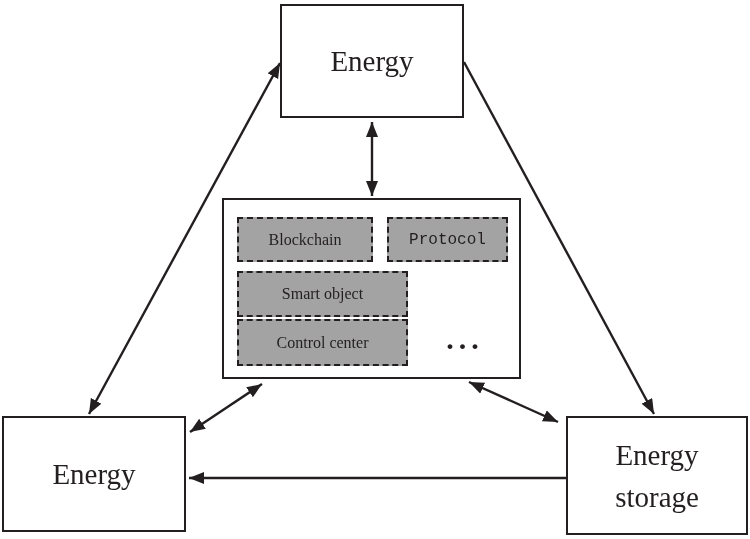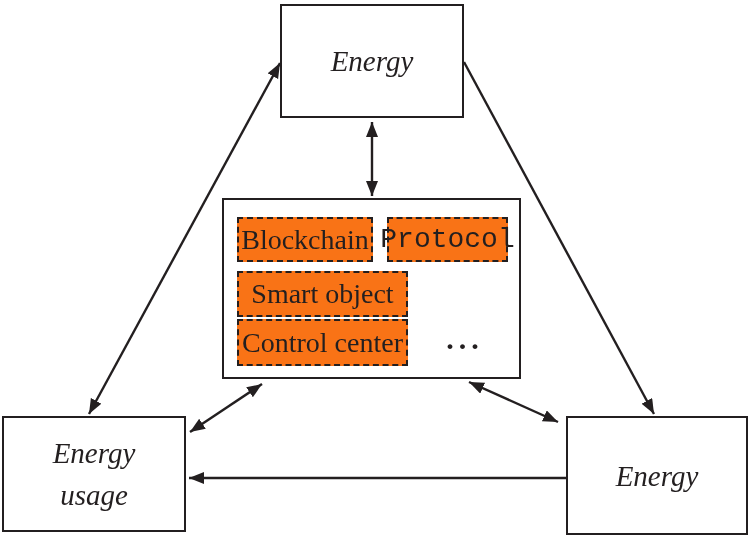--- a/index.html
+++ b/index.html
@@ -26,40 +26,39 @@
     position: absolute;
     border: 2.5px solid #231f20;
     background: #ffffff;
     display: flex;
     flex-direction: column;
     align-items: center;
     justify-content: center;
     text-align: center;
     font-size: 29px;
     line-height: 42px;
-    font-style: italic;
   }
   .node-production { left: 280px; top: 4px;  width: 184px; height: 114px; }
   .node-usage      { left: 2px;   top: 416px; width: 184px; height: 116px; }
   .node-storage    { left: 566px; top: 416px; width: 182px; height: 119px; }
   .center-panel {
     position: absolute;
     left: 222px; top: 198px;
     width: 299px; height: 181px;
     border: 2.5px solid #231f20;
     background: #ffffff;
   }
   .dashed-box {
     position: absolute;
     border: 2px dashed #231f20;
     display: flex;
     align-items: center;
     justify-content: center;
-    font-size: 28px;
-    background: #f97316;
+    font-size: 16px;
+    background: #a3a3a3;
     white-space: nowrap;
   }
   .db-blockchain { left: 13px;  top: 17px;  width: 136px; height: 45px; }
   .db-protocol   { left: 163px; top: 17px;  width: 121px; height: 45px; font-family: Liberation Mono, monospace; }
   .db-smart      { left: 13px;  top: 71px;  width: 171px; height: 46px; }
   .db-control    { left: 13px;  top: 119px; width: 171px; height: 47px; }
   .ellipsis {
     position: absolute;
     left: 215px; top: 124px;
     width: 52px;
@@ -94,25 +93,25 @@
 
     <line x1="566" y1="478" x2="189" y2="478" stroke="#231f20" stroke-width="2.4" marker-end="url(#ah)"></line>
   </svg>
 
   <div class="node node-production">
     <span>Energy</span>
   </div>
 
   <div class="node node-usage">
     <span>Energy</span>
-    <span>usage</span>
   </div>
 
   <div class="node node-storage">
     <span>Energy</span>
+    <span>storage</span>
   </div>
 
   <div class="center-panel">
     <div class="dashed-box db-blockchain">
       <span>Blockchain</span>
     </div>
     <div class="dashed-box db-protocol">
       <span>Protocol</span>
     </div>
     <div class="dashed-box db-smart">

